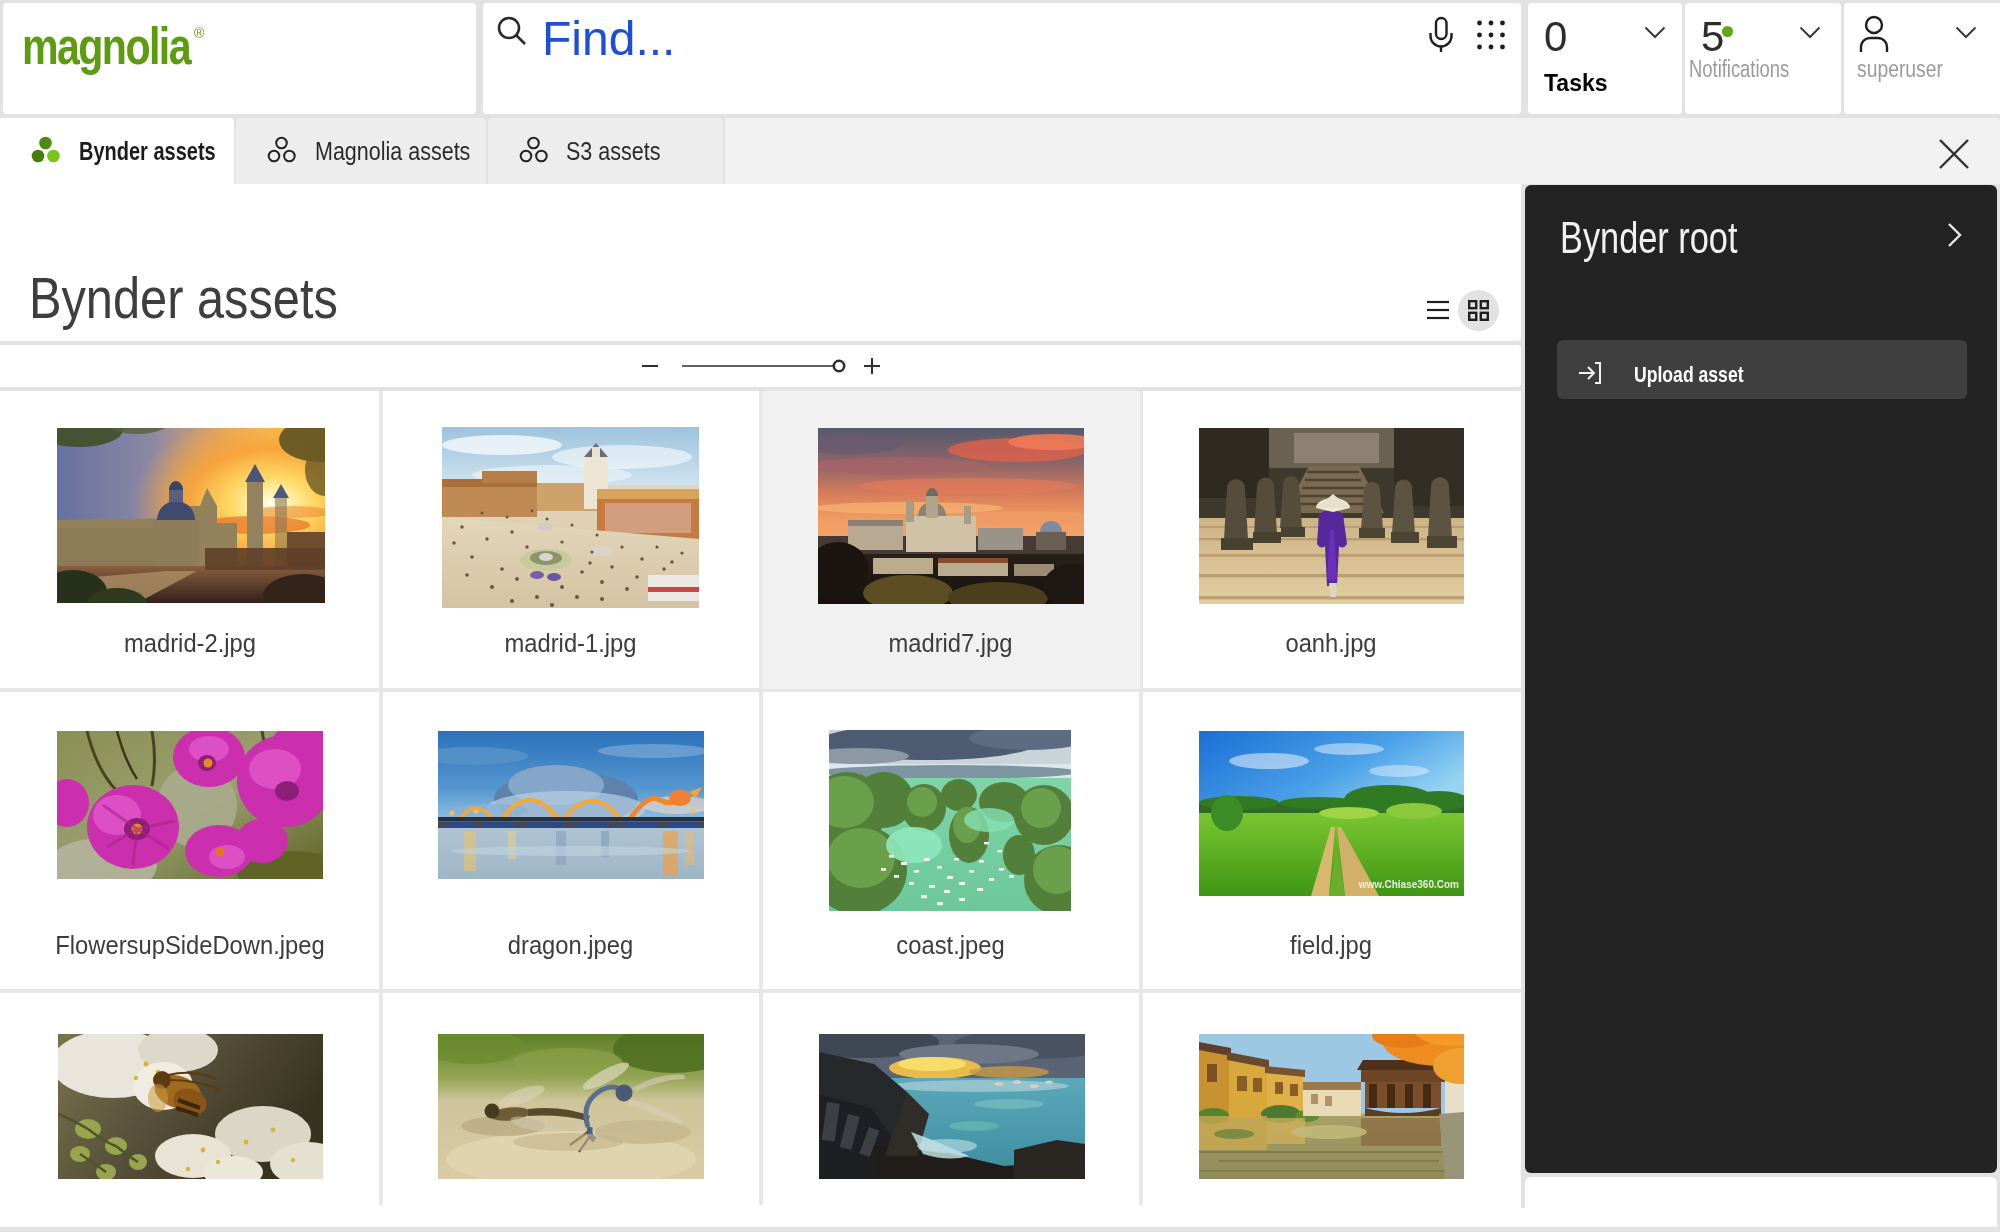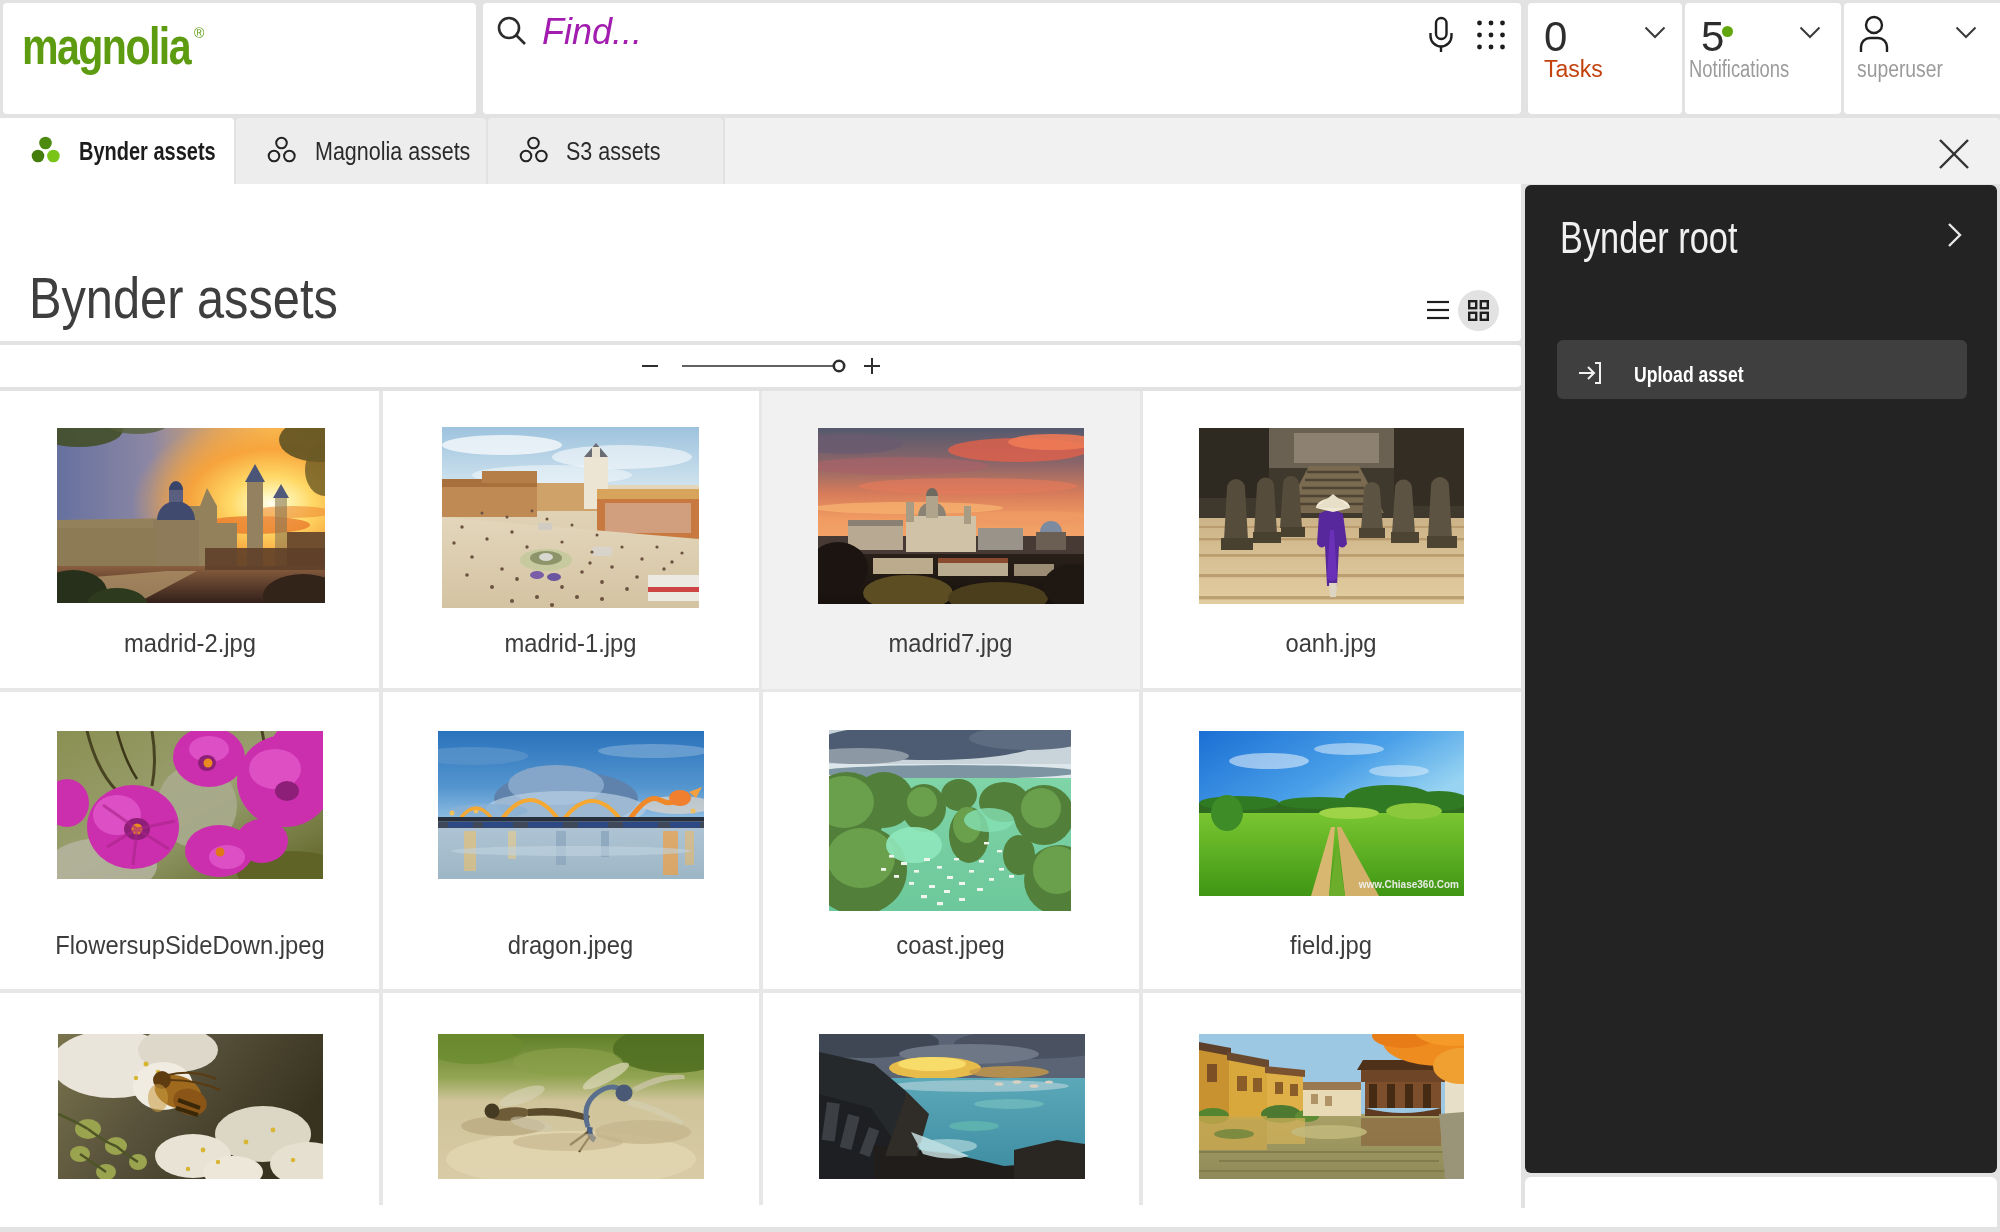--- a/index.html
+++ b/index.html
@@ -15,21 +15,21 @@
 <svg class="abs" style="left:20px;top:16px;" width="200" height="70" viewBox="0 0 200 70">
   <text x="2" y="48" font-family="Liberation Sans" font-weight="bold" font-size="52" fill="#5d9c11" textLength="168" lengthAdjust="spacingAndGlyphs" letter-spacing="-2">magnolia</text>
   <text x="174" y="22" font-family="Liberation Sans" font-size="14" fill="#5d9c11">®</text>
 </svg>
 
 <div class="panel" style="left:483px;top:3px;width:1038px;height:111px;"></div>
 <svg class="abs" style="left:495px;top:14px;" width="36" height="36" viewBox="0 0 36 36" fill="none" stroke="#2b2b2b" stroke-width="2.6">
   <circle cx="14" cy="14" r="10"></circle>
     <line x1="21.5" y1="21.5" x2="30" y2="30"></line>
 </svg>
-<div class="abs" style="left:542px;top:11px;font-size:36px;color:#a21caf;font-style:italic;">Find...</div>
+<div class="abs" style="left:542px;top:11px;font-size:48px;color:#1d4ed8;">Find...</div>
 
 <svg class="abs" style="left:1428px;top:16px;" width="26" height="38" viewBox="0 0 26 38" fill="none" stroke="#1f1f1f" stroke-width="2.4">
   <rect x="8" y="2" width="10.5" height="21" rx="5.2"></rect>
   <path d="M 2.5 17 v 3 a 10.5 10.5 0 0 0 21 0 v -3" fill="none"></path>
   <line x1="13" y1="31" x2="13" y2="36"></line>
 </svg>
 
 <svg class="abs" style="left:1475px;top:18px;" width="32" height="32" viewBox="0 0 32 32" fill="#1d1d1d">
   <circle cx="4.5" cy="5" r="2.4"></circle>
     <circle cx="16" cy="5" r="2.4"></circle>
@@ -37,21 +37,21 @@
   <circle cx="4.5" cy="17" r="2.4"></circle>
     <circle cx="16" cy="17" r="2.4"></circle>
     <circle cx="27.5" cy="17" r="2.4"></circle>
   <circle cx="4.5" cy="29" r="2.4"></circle>
     <circle cx="16" cy="29" r="2.4"></circle>
     <circle cx="27.5" cy="29" r="2.4"></circle>
 </svg>
 
 <div class="panel" style="left:1528px;top:3px;width:154px;height:111px;"></div>
 <div class="abs" style="left:1544px;top:13px;font-size:42px;font-weight:400;color:#2d2d2d;">0</div>
-<div class="abs" style="left:1544px;top:56px;font-size:23px;color:#c2410c;">Tasks</div>
+<div class="abs" style="left:1544px;top:70px;font-size:23px;color:#000000;font-weight:bold;">Tasks</div>
 <svg class="abs" style="left:1644px;top:26px;" width="22" height="13" viewBox="0 0 22 13" fill="none" stroke="#3a3a3a" stroke-width="2">
     <path d="M1.5 1.5 L11 11 L20.5 1.5"></path>
   </svg>
 
 <div class="panel" style="left:1685px;top:3px;width:156px;height:111px;"></div>
 <div class="abs" style="left:1701px;top:13px;font-size:42px;font-weight:400;color:#2d2d2d;">5</div>
 <div class="abs" style="left:1722px;top:26px;width:11px;height:11px;border-radius:50%;background:#61a60d;"></div>
 <div class="abs" style="left:1689px;top:56px;font-size:23px;color:#9b9b9b;transform:scaleX(0.8);transform-origin:0 50%;">Notifications</div>
 <svg class="abs" style="left:1799px;top:26px;" width="22" height="13" viewBox="0 0 22 13" fill="none" stroke="#3a3a3a" stroke-width="2">
     <path d="M1.5 1.5 L11 11 L20.5 1.5"></path>

